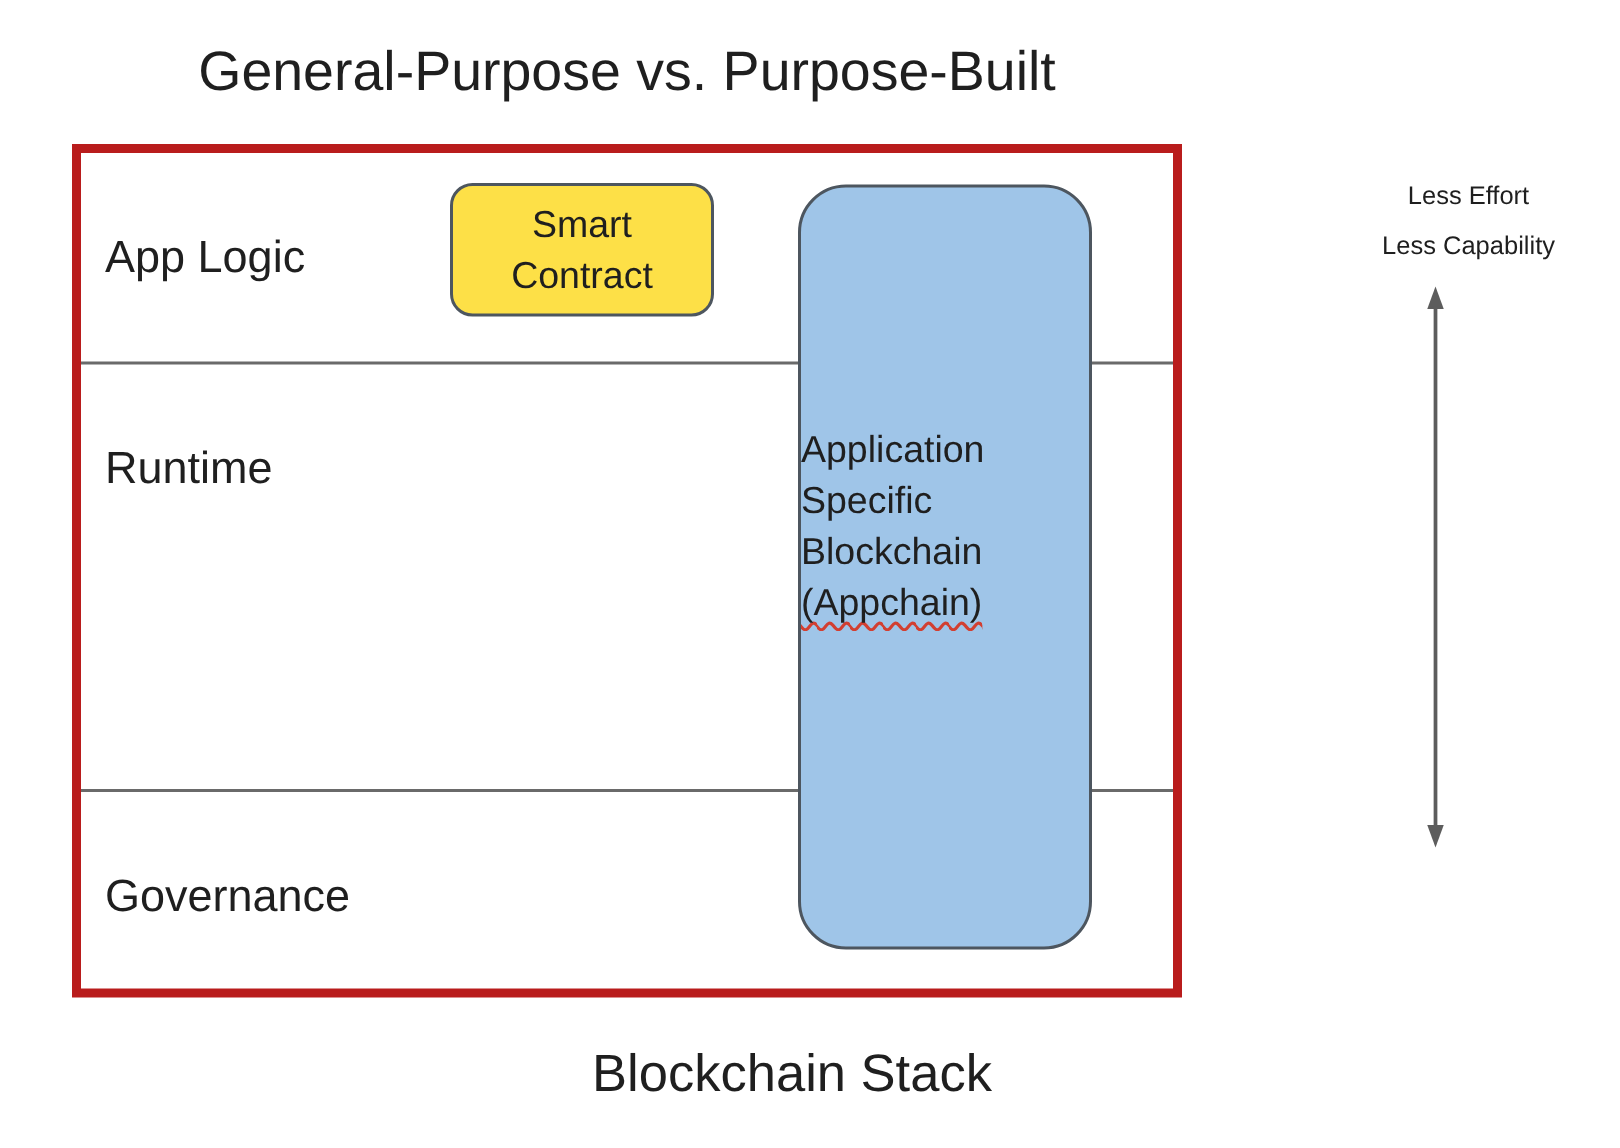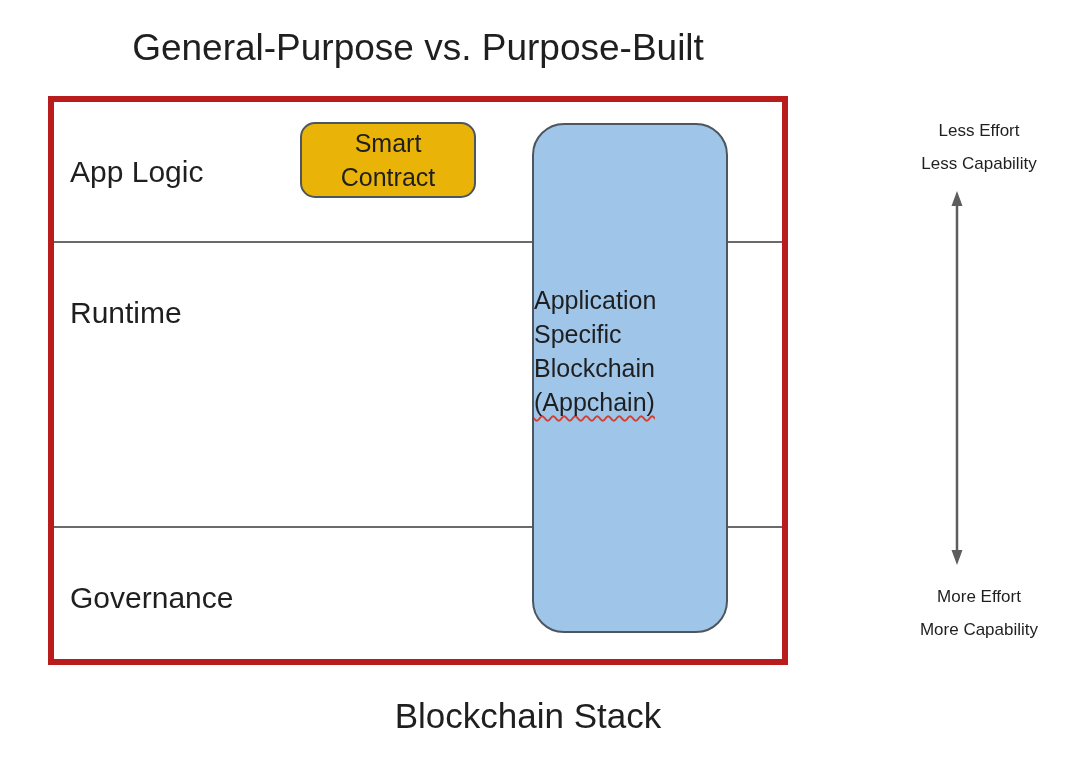--- a/index.html
+++ b/index.html
@@ -66,22 +66,22 @@
     line-height: 39px;
     max-width: 220px;
   }
 
   
   .smart-contract-box {
     position: absolute;
     left: 300px;
     top: 122px;
     width: 176px;
-    height: 76px;
-    background: #eab308;
+    height: 89px;
+    background: #fde047;
     border: 2px solid #4d565f;
     border-radius: 15px;
     box-sizing: border-box;
     display: flex;
     align-items: center;
     justify-content: center;
     text-align: center;
   }
   .smart-contract-box .box-label {
     font-size: 25px;
@@ -166,18 +166,16 @@
 
   <div class="effort-label effort-top">Less Effort
 Less Capability</div>
 
   <svg class="effort-arrow" viewBox="0 0 26 380" xmlns="http://www.w3.org/2000/svg">
     <line x1="13" y1="15" x2="13" y2="365" stroke="#5d5d5d" stroke-width="2.5"></line>
     <polygon points="13,3 7.5,18 18.5,18" fill="#5d5d5d"></polygon>
     <polygon points="13,377 7.5,362 18.5,362" fill="#5d5d5d"></polygon>
   </svg>
 
-  <div class="effort-label effort-bottom">More Effort
-More Capability</div>
 
   <h2 class="diagram-subtitle">Blockchain Stack</h2>
 
 </div>
 
 </body></html>

